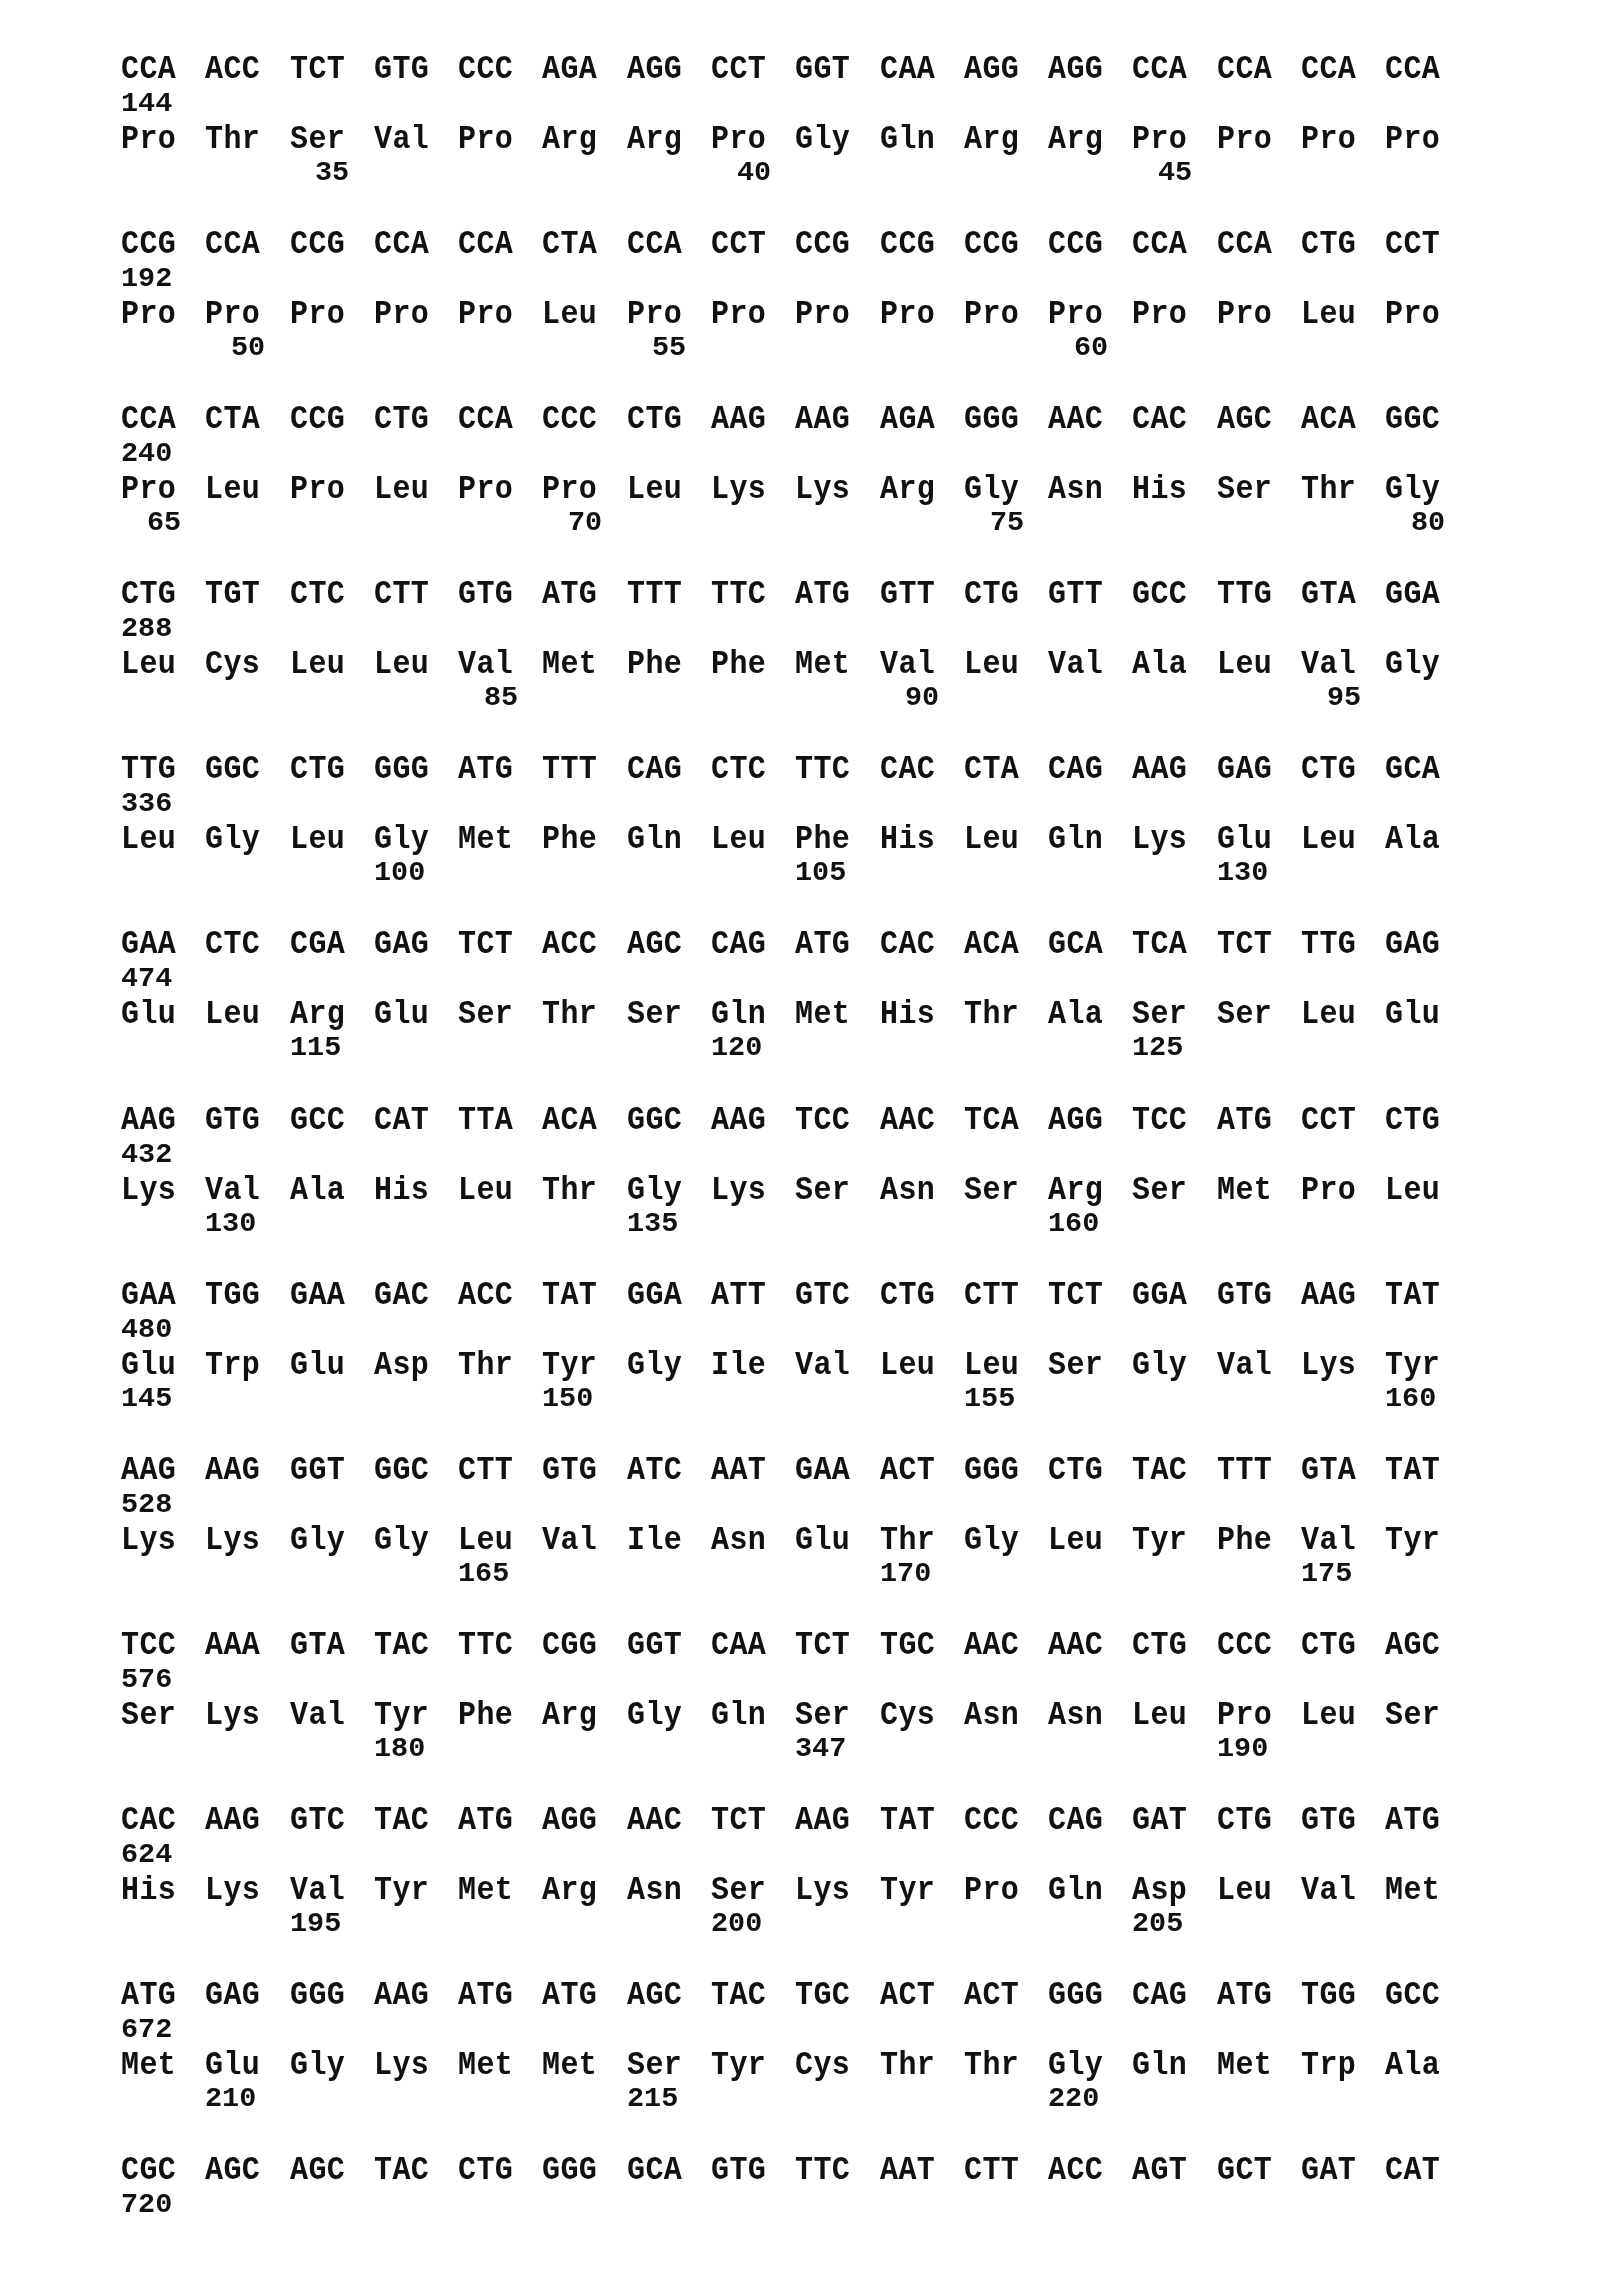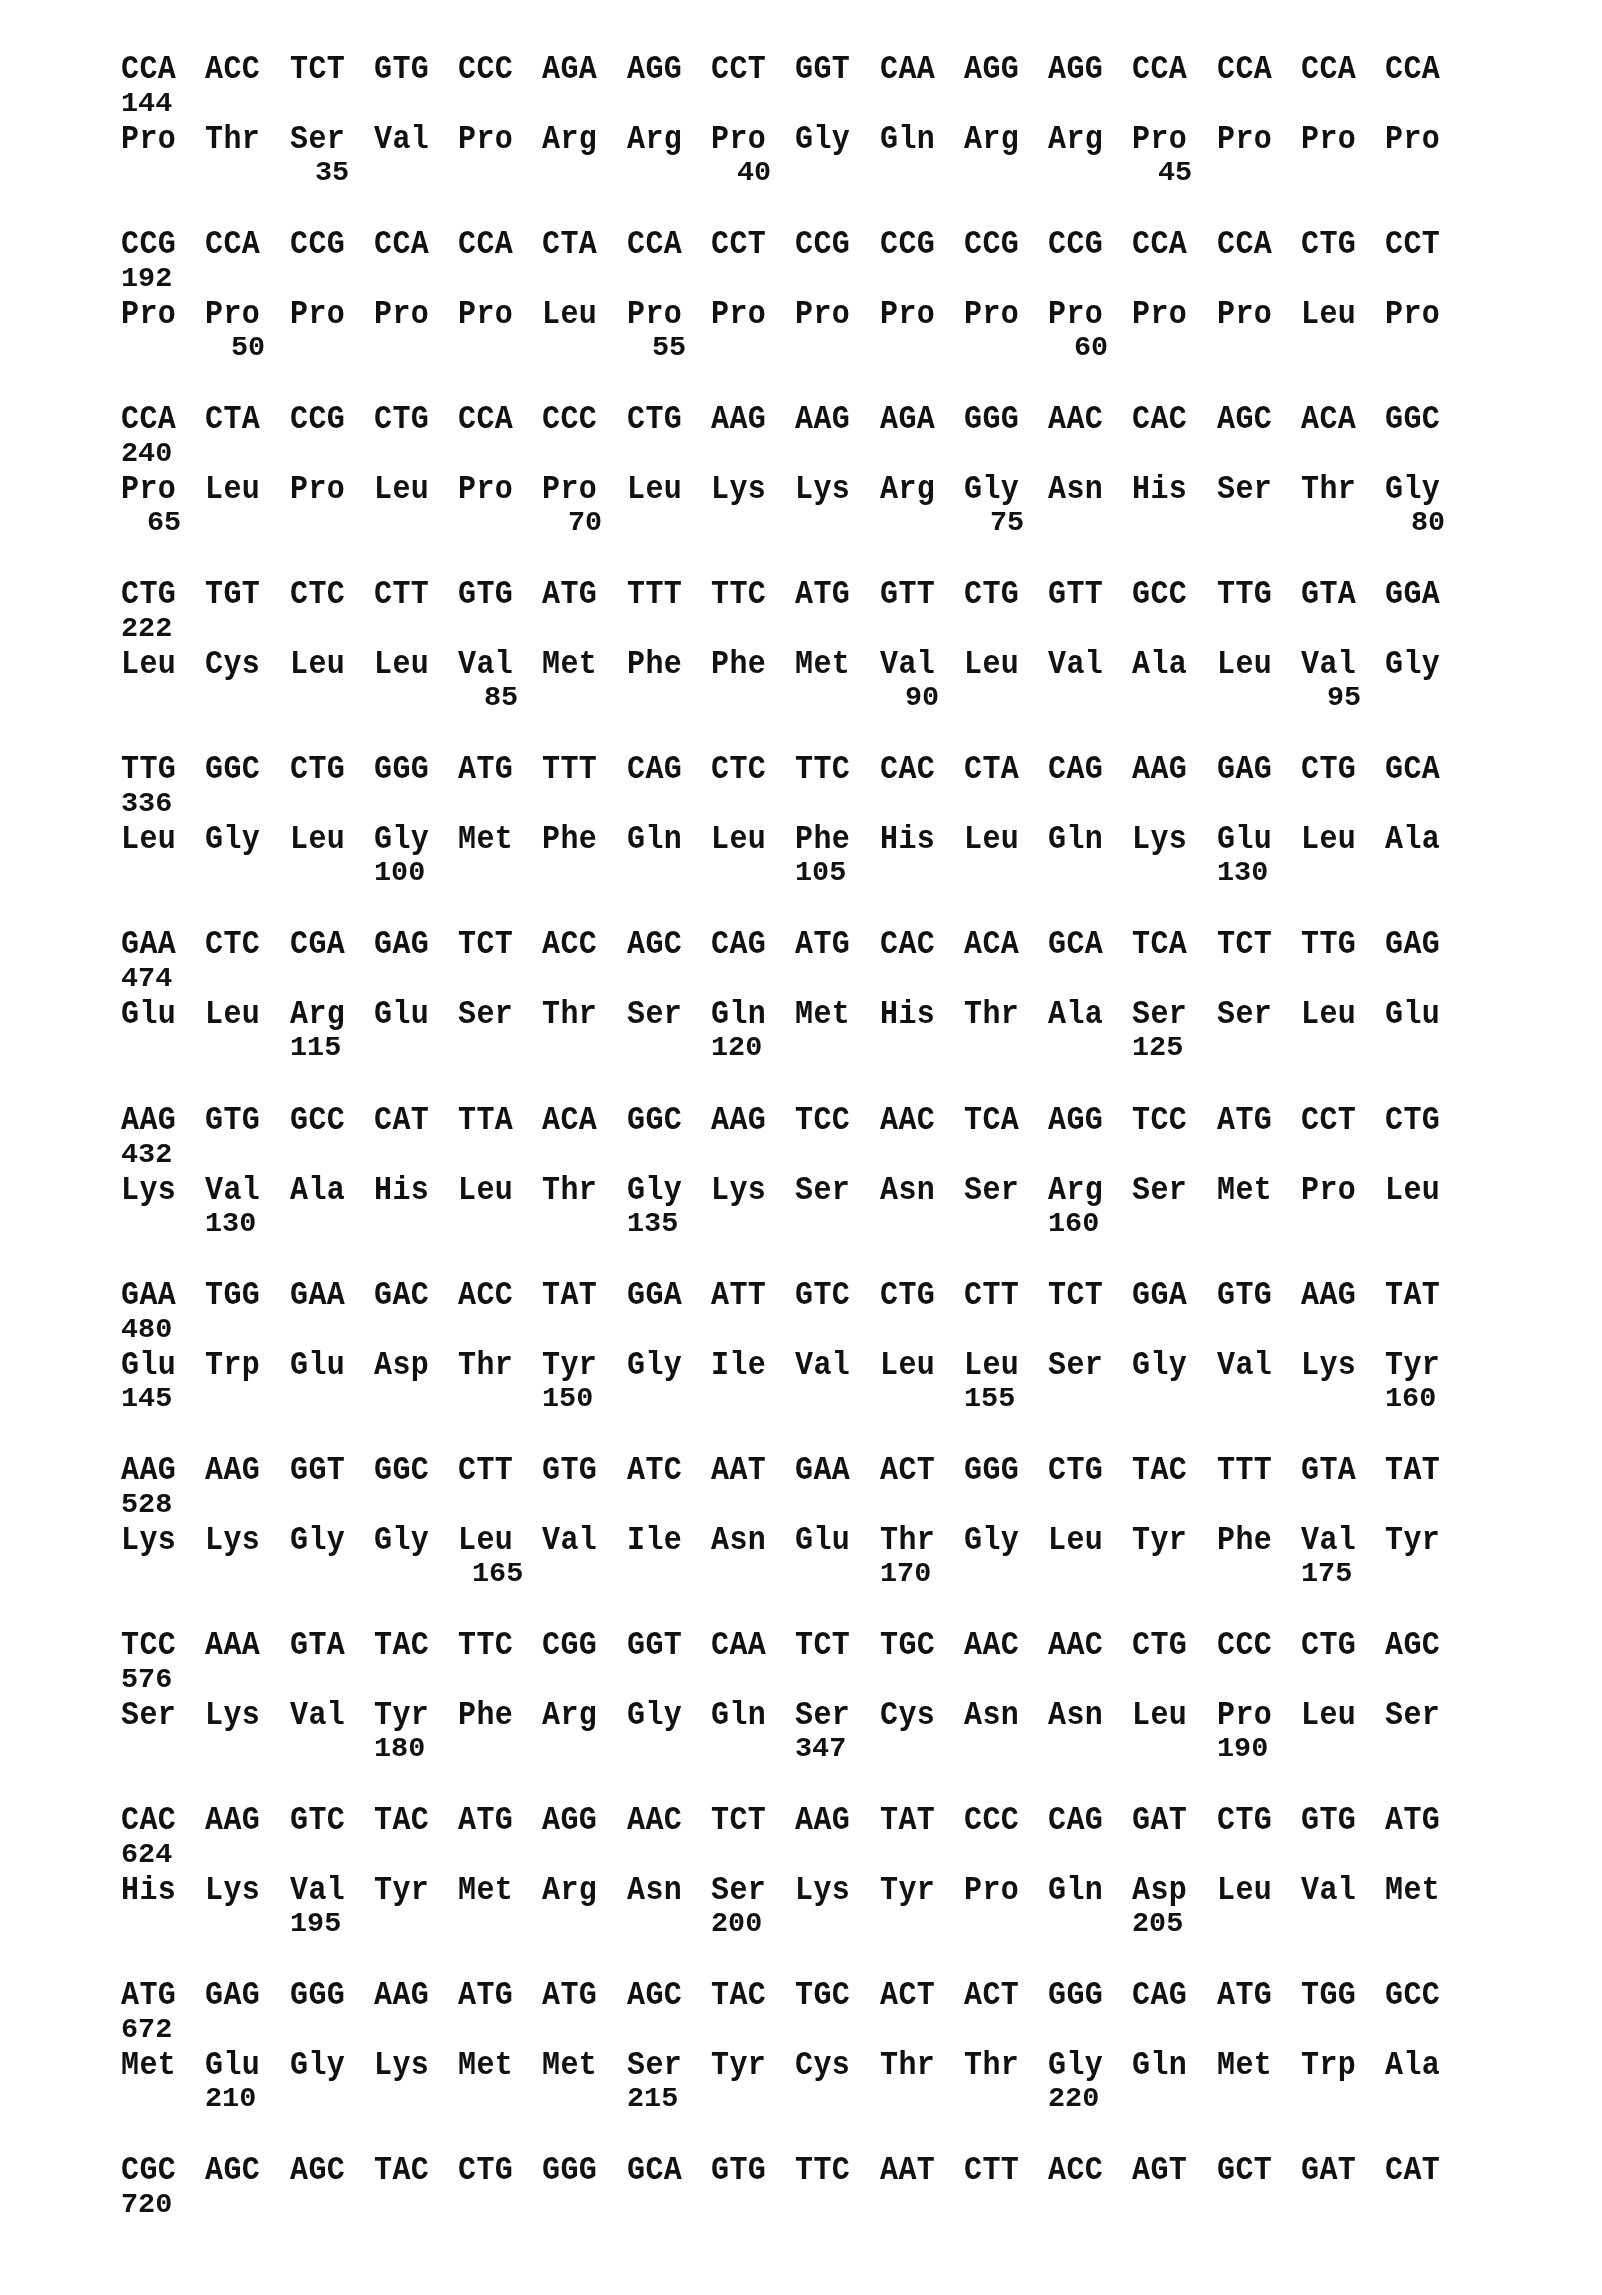--- a/index.html
+++ b/index.html
@@ -171,21 +171,21 @@
         <span class="cell" style="left: 590px;">TTC</span>
         <span class="cell" style="left: 674px;">ATG</span>
         <span class="cell" style="left: 759px;">GTT</span>
         <span class="cell" style="left: 843px;">CTG</span>
         <span class="cell" style="left: 927px;">GTT</span>
         <span class="cell" style="left: 1011px;">GCC</span>
         <span class="cell" style="left: 1096px;">TTG</span>
         <span class="cell" style="left: 1180px;">GTA</span>
         <span class="cell" style="left: 1264px;">GGA</span>
       </div>
-    <div class="row pos">222</div>
+    <div class="row pos">288</div>
     <div class="row aa">
         <span class="cell" style="left: 0px;">Leu</span>
         <span class="cell" style="left: 84px;">Cys</span>
         <span class="cell" style="left: 169px;">Leu</span>
         <span class="cell" style="left: 253px;">Leu</span>
         <span class="cell" style="left: 337px;">Val</span>
         <span class="cell" style="left: 421px;">Met</span>
         <span class="cell" style="left: 506px;">Phe</span>
         <span class="cell" style="left: 590px;">Phe</span>
         <span class="cell" style="left: 674px;">Met</span>
@@ -412,21 +412,21 @@
         <span class="cell" style="left: 674px;">Glu</span>
         <span class="cell" style="left: 759px;">Thr</span>
         <span class="cell" style="left: 843px;">Gly</span>
         <span class="cell" style="left: 927px;">Leu</span>
         <span class="cell" style="left: 1011px;">Tyr</span>
         <span class="cell" style="left: 1096px;">Phe</span>
         <span class="cell" style="left: 1180px;">Val</span>
         <span class="cell" style="left: 1264px;">Tyr</span>
       </div>
     <div class="row num">
-        <span class="numcell" style="left: 351px;">165</span>
+        <span class="numcell" style="left: 337px;">165</span>
         <span class="numcell" style="left: 759px;">170</span>
         <span class="numcell" style="left: 1180px;">175</span>
       </div>
   </div>
     <div class="block" style="top: 1628px;">
     <div class="row codons">
         <span class="cell" style="left: 0px;">TCC</span>
         <span class="cell" style="left: 84px;">AAA</span>
         <span class="cell" style="left: 169px;">GTA</span>
         <span class="cell" style="left: 253px;">TAC</span>

